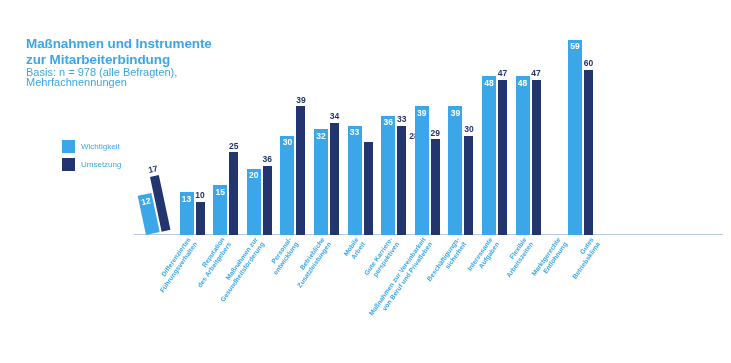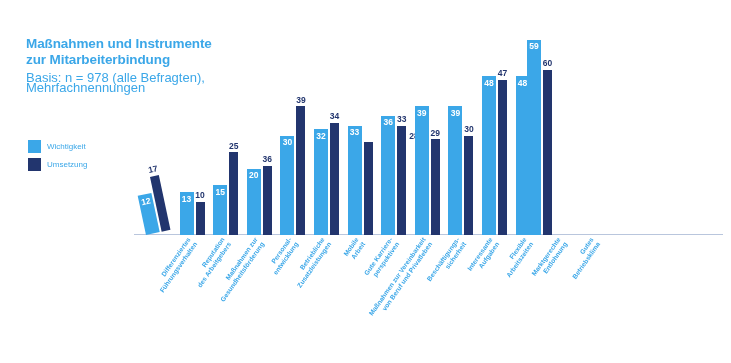--- a/index.html
+++ b/index.html
@@ -16,31 +16,30 @@
   .header{position:absolute;left:26px;top:36px;width:300px;}
   .title{
     color:#3BA7E8;
     font-size:13.5px;
     font-weight:bold;
     line-height:15.5px;
     letter-spacing:-0.1px;
     white-space:pre-line;
   }
   .subtitle{
-    margin-top:6px;
     color:#3BA7E8;
-    font-size:13px;
+    font-size:11px;
     font-weight:normal;
     line-height:10px;
     white-space:pre-line;
   }
 
   
   .legend{position:absolute;left:28px;top:139px;}
-  .legend-row{display:flex;align-items:center;height:15px;margin-bottom:3px;}
+  .legend-row{display:flex;align-items:center;height:15px;margin-bottom:3px;margin-left:34px;}
   .legend-swatch{width:13px;height:13px;margin-right:6px;flex:none;}
   .legend-label{font-size:8px;color:#3BA7E8;line-height:1;}
 
   
   .plot{position:absolute;left:140px;top:30px;width:575px;height:205px;}
   .baseline{
     position:absolute;left:-6px;right:-8px;bottom:0;height:1.5px;
     background:#b9c6dd;
   }
   .group{position:absolute;bottom:0;}
@@ -172,21 +171,21 @@
           <div class="vlabel light" style="bottom: 147.71px;">48</div>
           <div class="bar dark" style="height: 155.403px;"></div>
           <div class="vlabel dark" style="bottom: 157.403px;">47</div>
         </div>
         <div class="group" style="left: 375.6px; width: 26px; height: 205px;">
           <div class="bar light" style="height: 158.71px;"></div>
           <div class="vlabel light" style="bottom: 147.71px;">48</div>
           <div class="bar dark" style="height: 155.403px;"></div>
           <div class="vlabel dark" style="bottom: 157.403px;">47</div>
         </div>
-        <div class="group" style="left: 387px; width: 26px; height: 205px;">
+        <div class="group" style="left: 428px; width: 26px; height: 205px;">
           <div class="bar light" style="height: 195.081px;"></div>
           <div class="vlabel light" style="bottom: 184.081px;">59</div>
           <div class="bar dark" style="height: 165.323px;"></div>
           <div class="vlabel dark" style="bottom: 167.323px;">60</div>
         </div>
       </div>
   </div>
 
   <div class="xlabels" id="xlabels">
       <div class="xlabel" style="left: -74px;">Differenziertes

